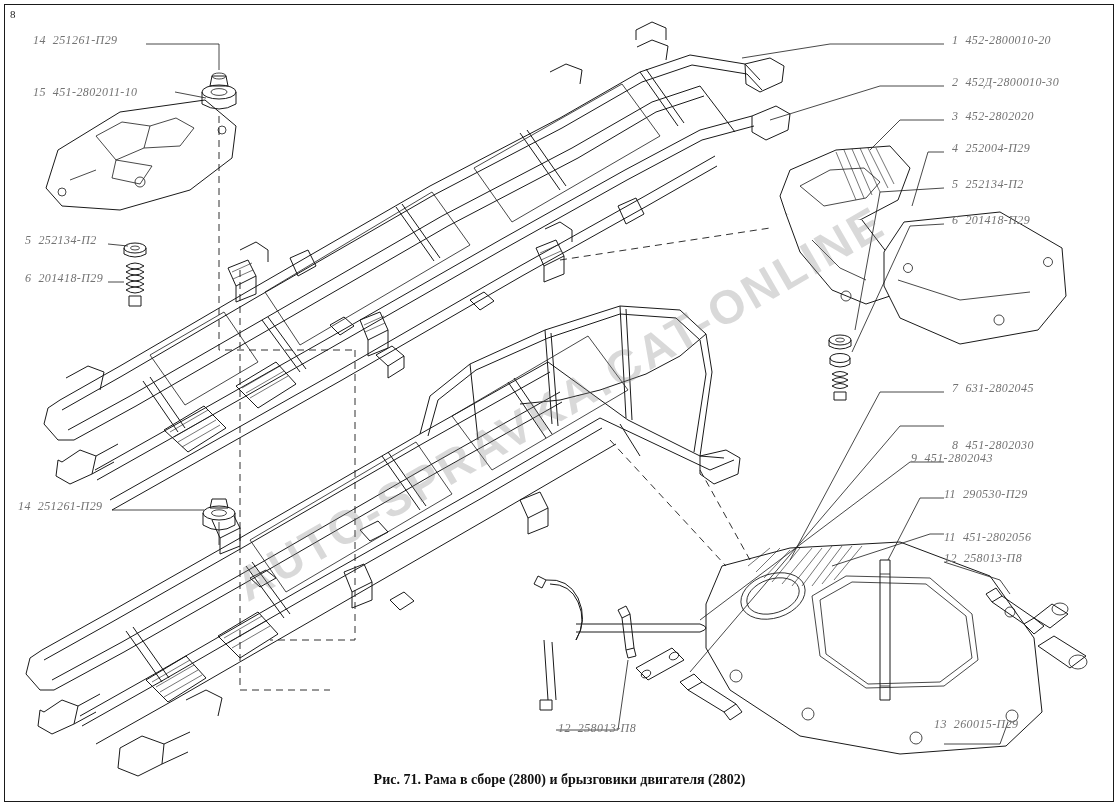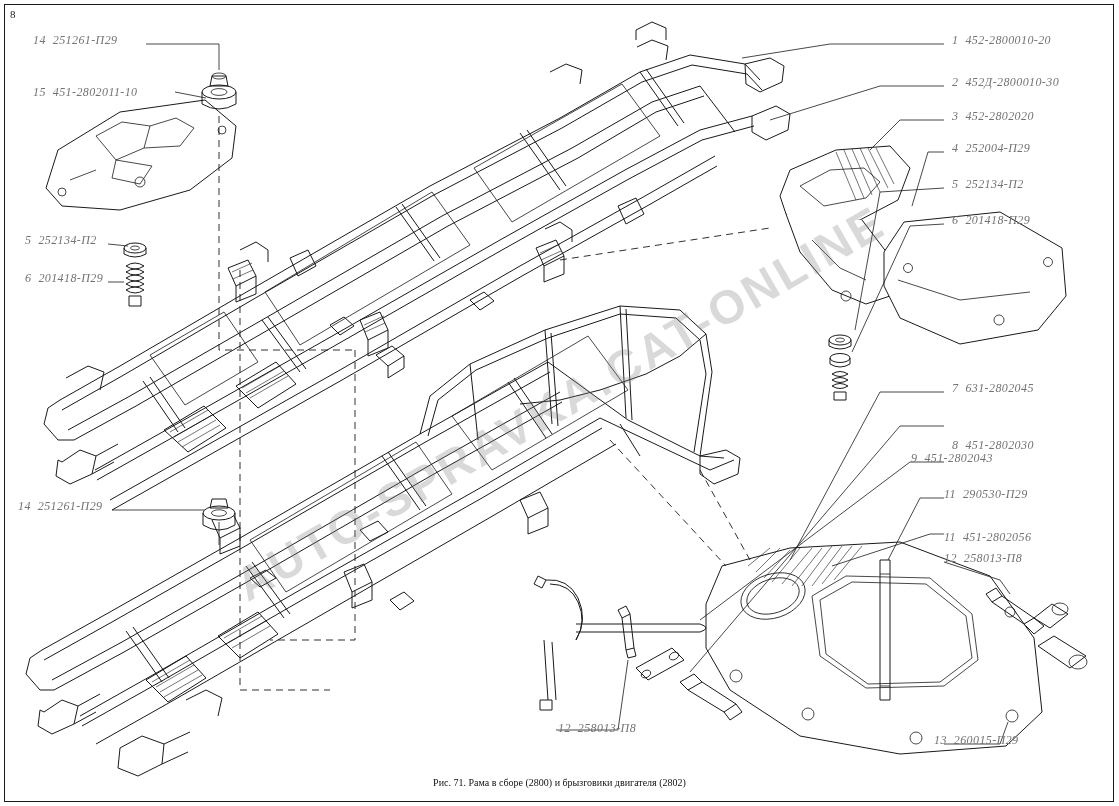--- a/index.html
+++ b/index.html
@@ -47,22 +47,22 @@
     font-style: italic;
     margin-right: 7px;
   }
   .caption {
     position: absolute;
     left: 0;
     right: 0;
     bottom: 18px;
     text-align: center;
     font-family: "Liberation Serif", serif;
-    font-weight: normal;
-    font-size: 10px;
+    font-weight: bold;
+    font-size: 14px;
     color: #111111;
   }
   
   .watermark {
     position: absolute;
     left: 50%;
     top: 50%;
     transform: translate(-50%, -50%) rotate(-30deg);
     font-family: "Liberation Sans", sans-serif;
     font-size: 47px;
@@ -468,21 +468,21 @@
   </div>
   <div class="callout" style="left:944px; top:487px;">
     <span class="num">11</span><span>290530-П29</span>
   </div>
   <div class="callout" style="left:944px; top:530px;">
     <span class="num">11</span><span>451-2802056</span>
   </div>
   <div class="callout" style="left:944px; top:551px;">
     <span class="num">12</span><span>258013-П8</span>
   </div>
-  <div class="callout" style="left:934px; top:733px;">
+  <div class="callout" style="left:934px; top:717px;">
     <span class="num">13</span><span>260015-П29</span>
   </div>
 
   <div class="callout" style="left:558px; top:721px;">
     <span class="num">12</span><span>258013-П8</span>
   </div>
 
   <div class="caption">Рис. 71. Рама в сборе (2800)  и  брызговики двигателя (2802)</div>
 
 </div>

